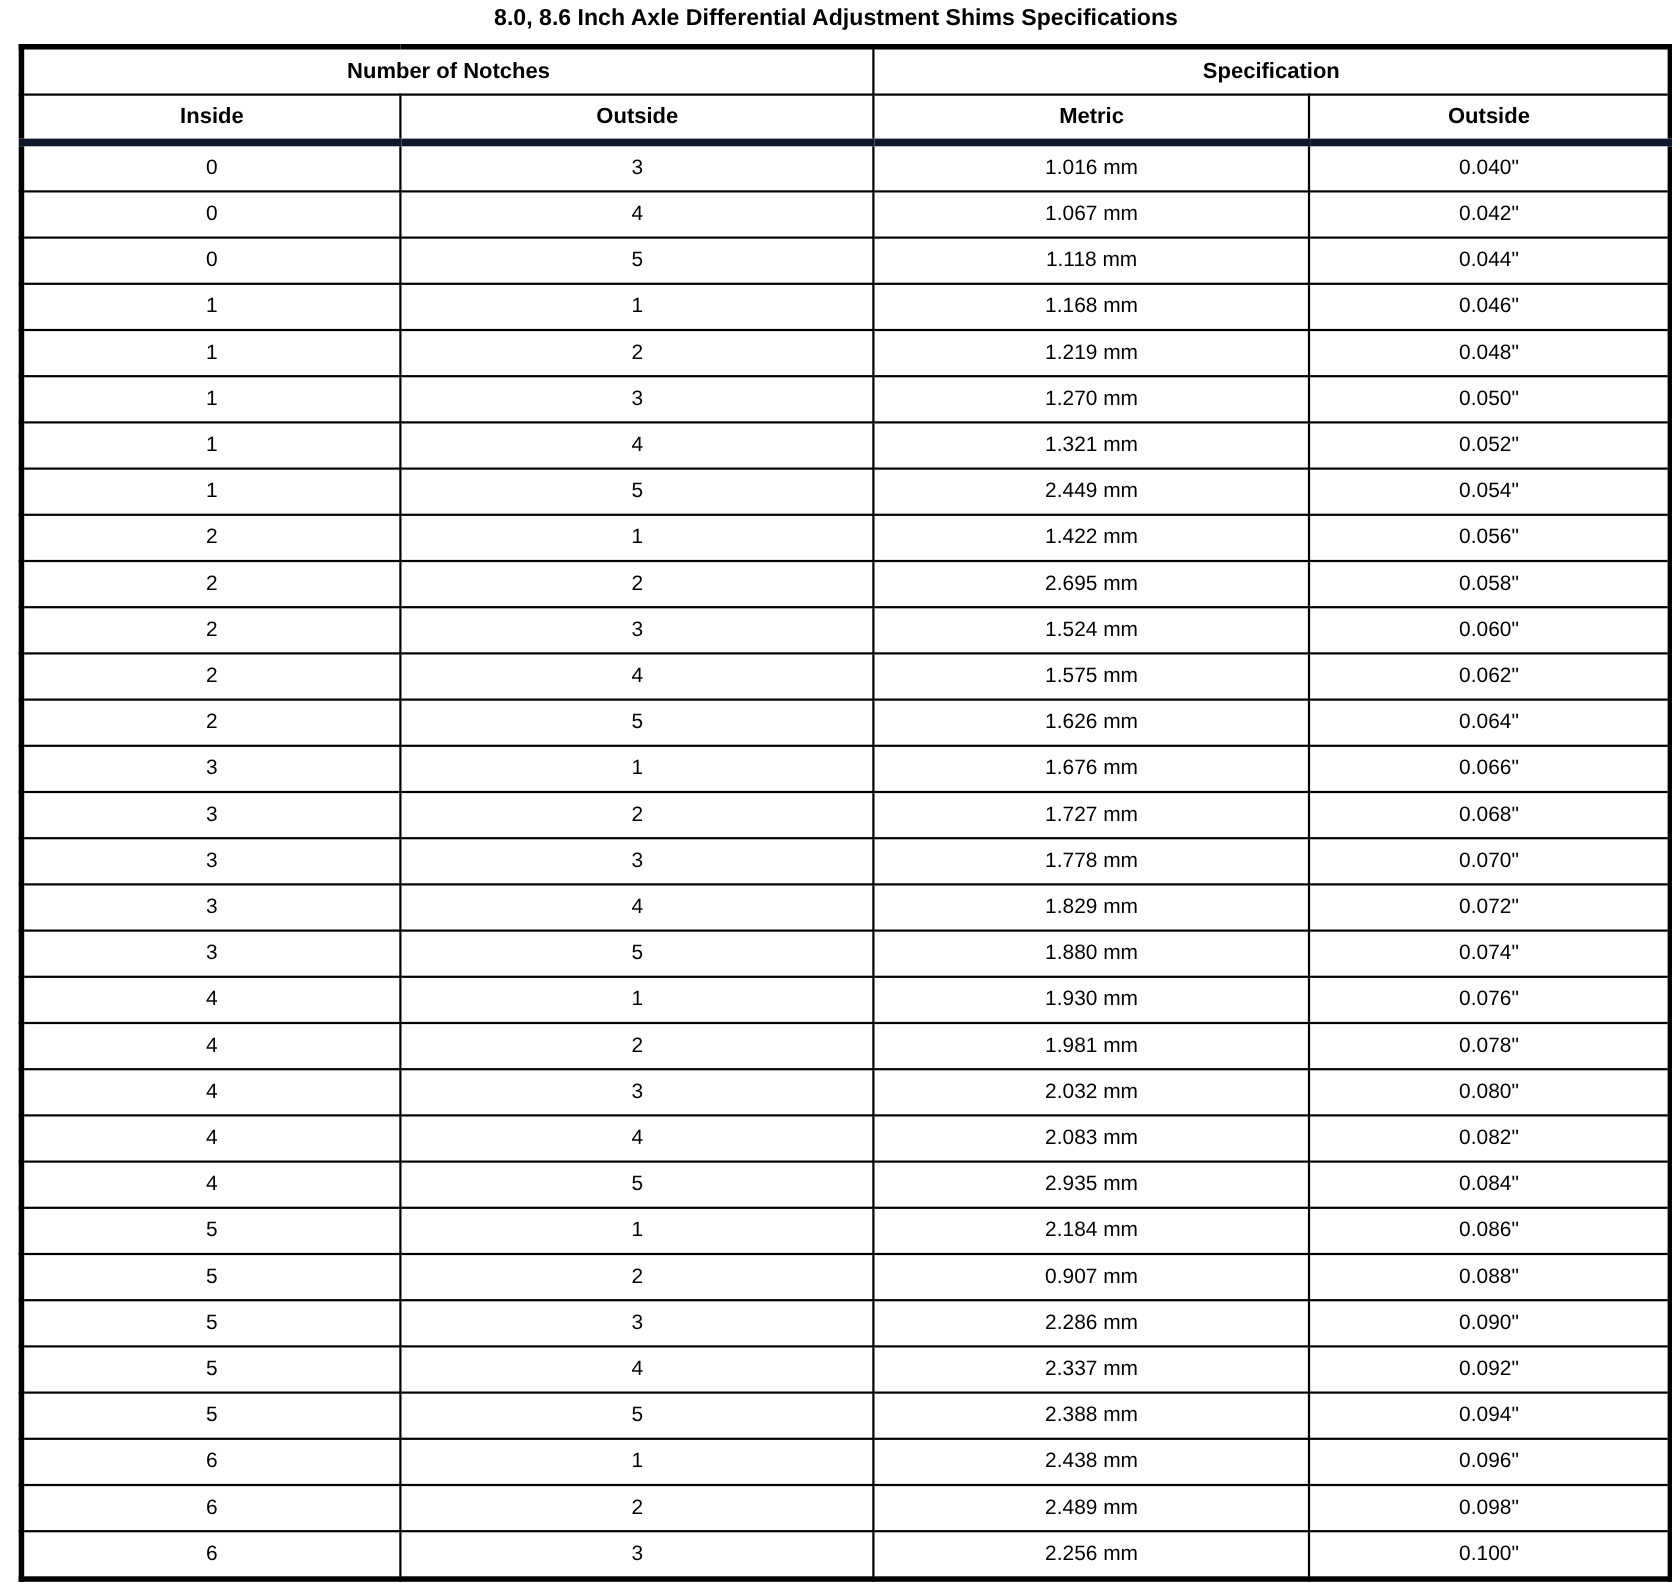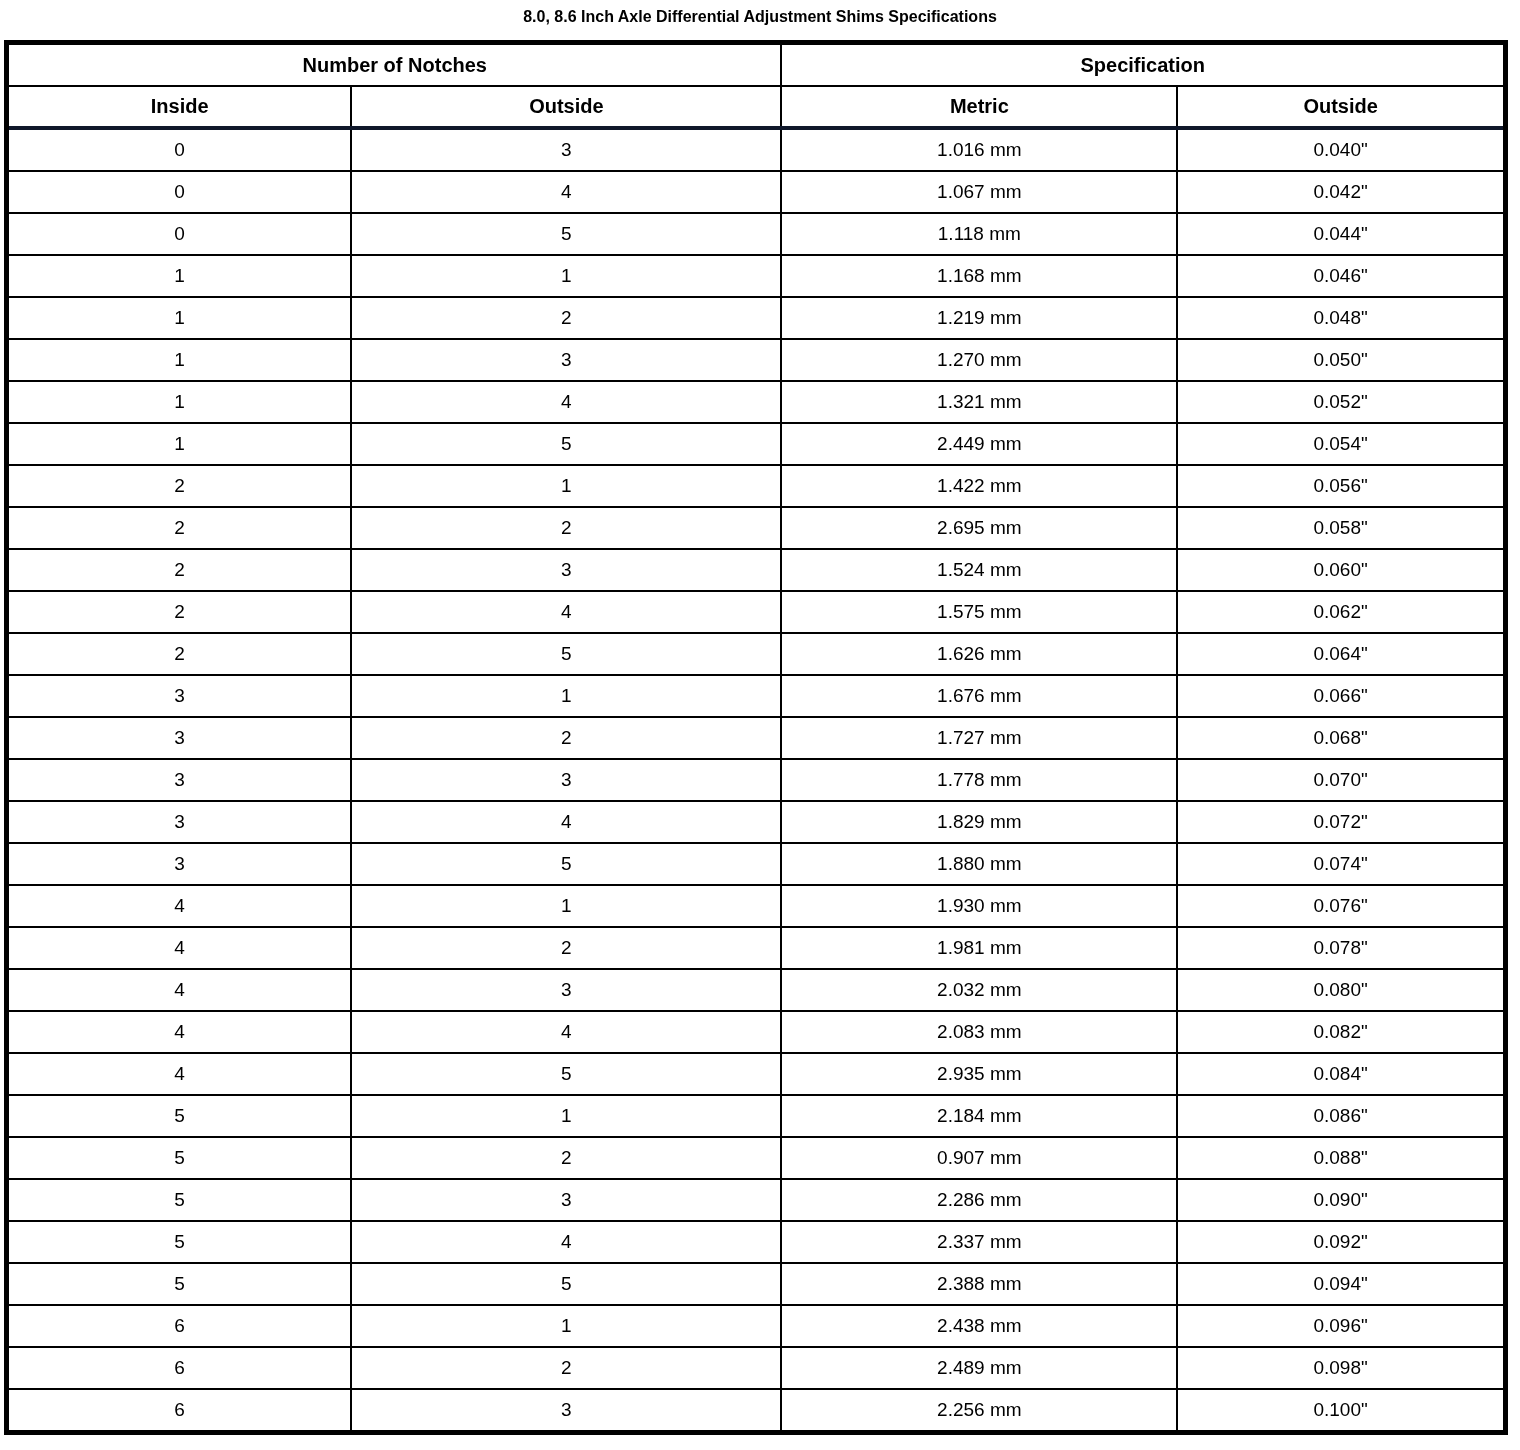--- a/index.html
+++ b/index.html
@@ -13,53 +13,53 @@
     color: #000000;
     -webkit-font-smoothing: antialiased;
   }
   .page {
     width: 1520px;
     height: 1450px;
     background: #ffffff;
     box-sizing: border-box;
   }
   .title {
-    font-size: 16px;
+    font-size: 21px;
     line-height: 26px;
     font-weight: bold;
     text-align: center;
     margin: 0;
     padding: 4px 0 10px 0;
   }
   table.spec-table {
     border-collapse: collapse;
     table-layout: fixed;
     width: 1504px;
-    margin: 0 4px;
+    margin: 0 17px;
     border: 5px solid #000000;
   }
   table.spec-table th,
   table.spec-table td {
     border: 2px solid #000000;
     text-align: center;
     vertical-align: middle;
     padding: 0;
     overflow: hidden;
     white-space: nowrap;
   }
   tr.group-header-row th {
     font-size: 20px;
     font-weight: bold;
     height: 40px;
   }
   tr.col-header-row th {
     font-size: 20px;
     font-weight: bold;
     height: 39px;
-    border-bottom: 4px solid #0f172a;
+    border-bottom: 7px solid #0f172a;
   }
   tbody td {
     font-size: 19px;
     font-weight: normal;
     height: 40px;
   }
   col.col-inside  { width: 23.0%; }
   col.col-outside { width: 28.7%; }
   col.col-metric  { width: 26.4%; }
   col.col-english { width: 21.9%; }

